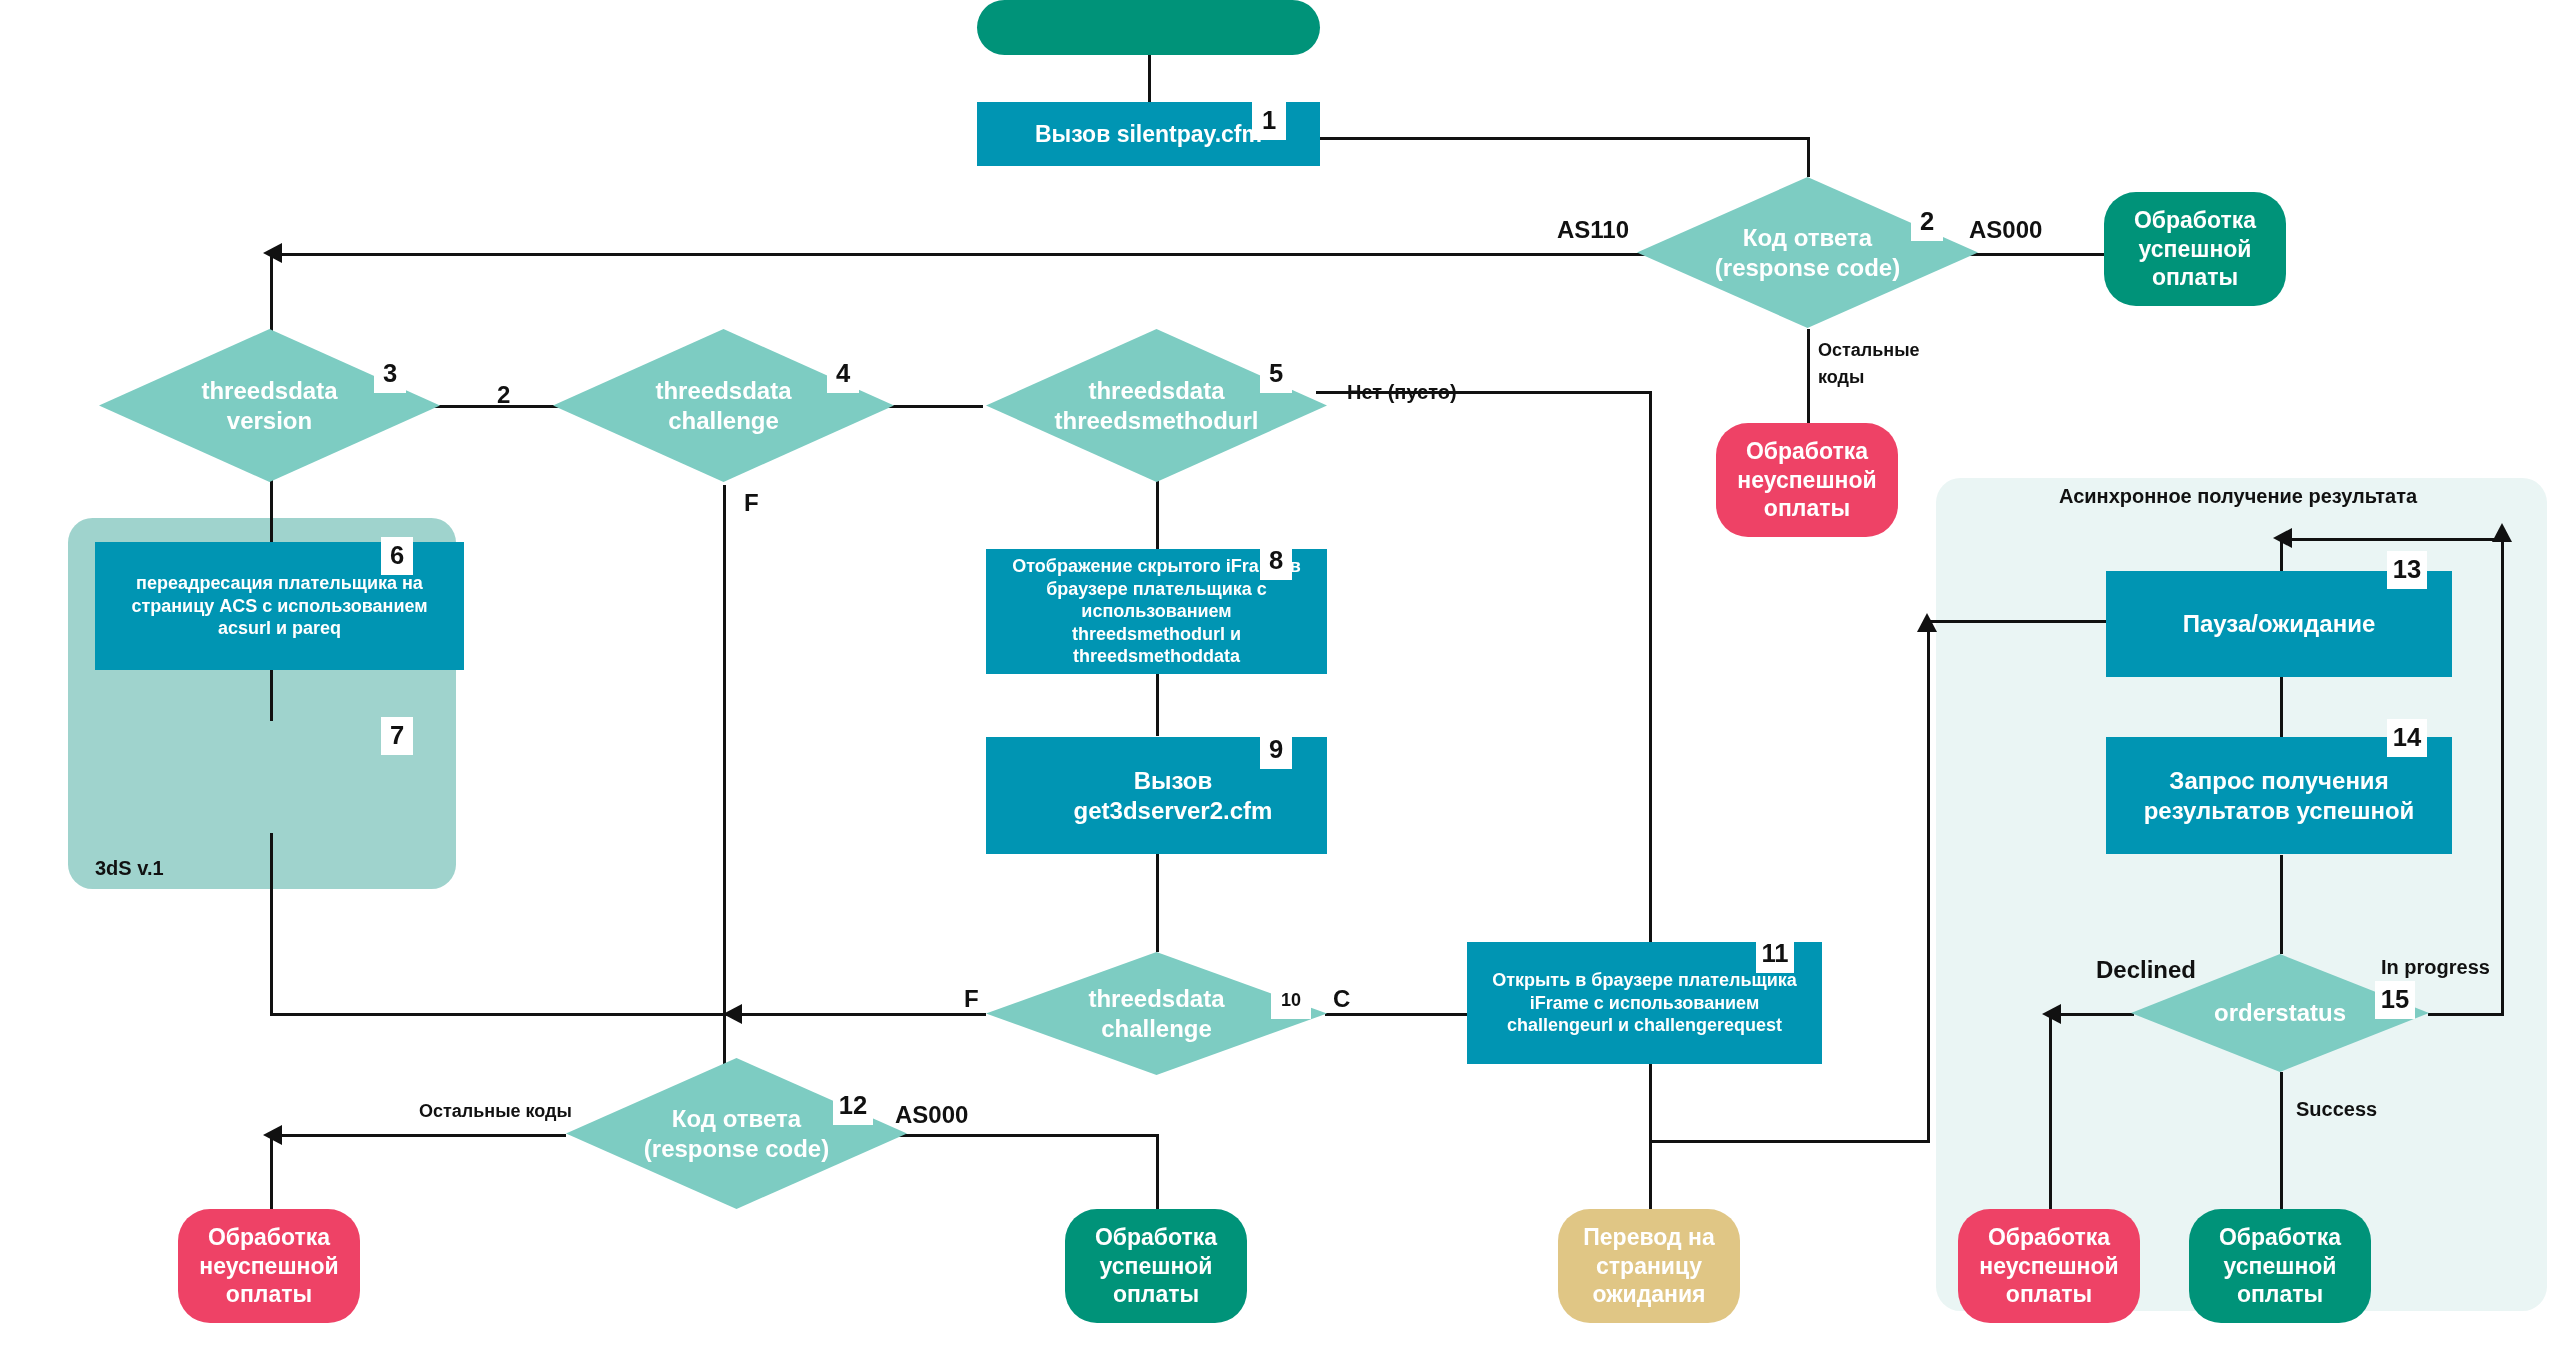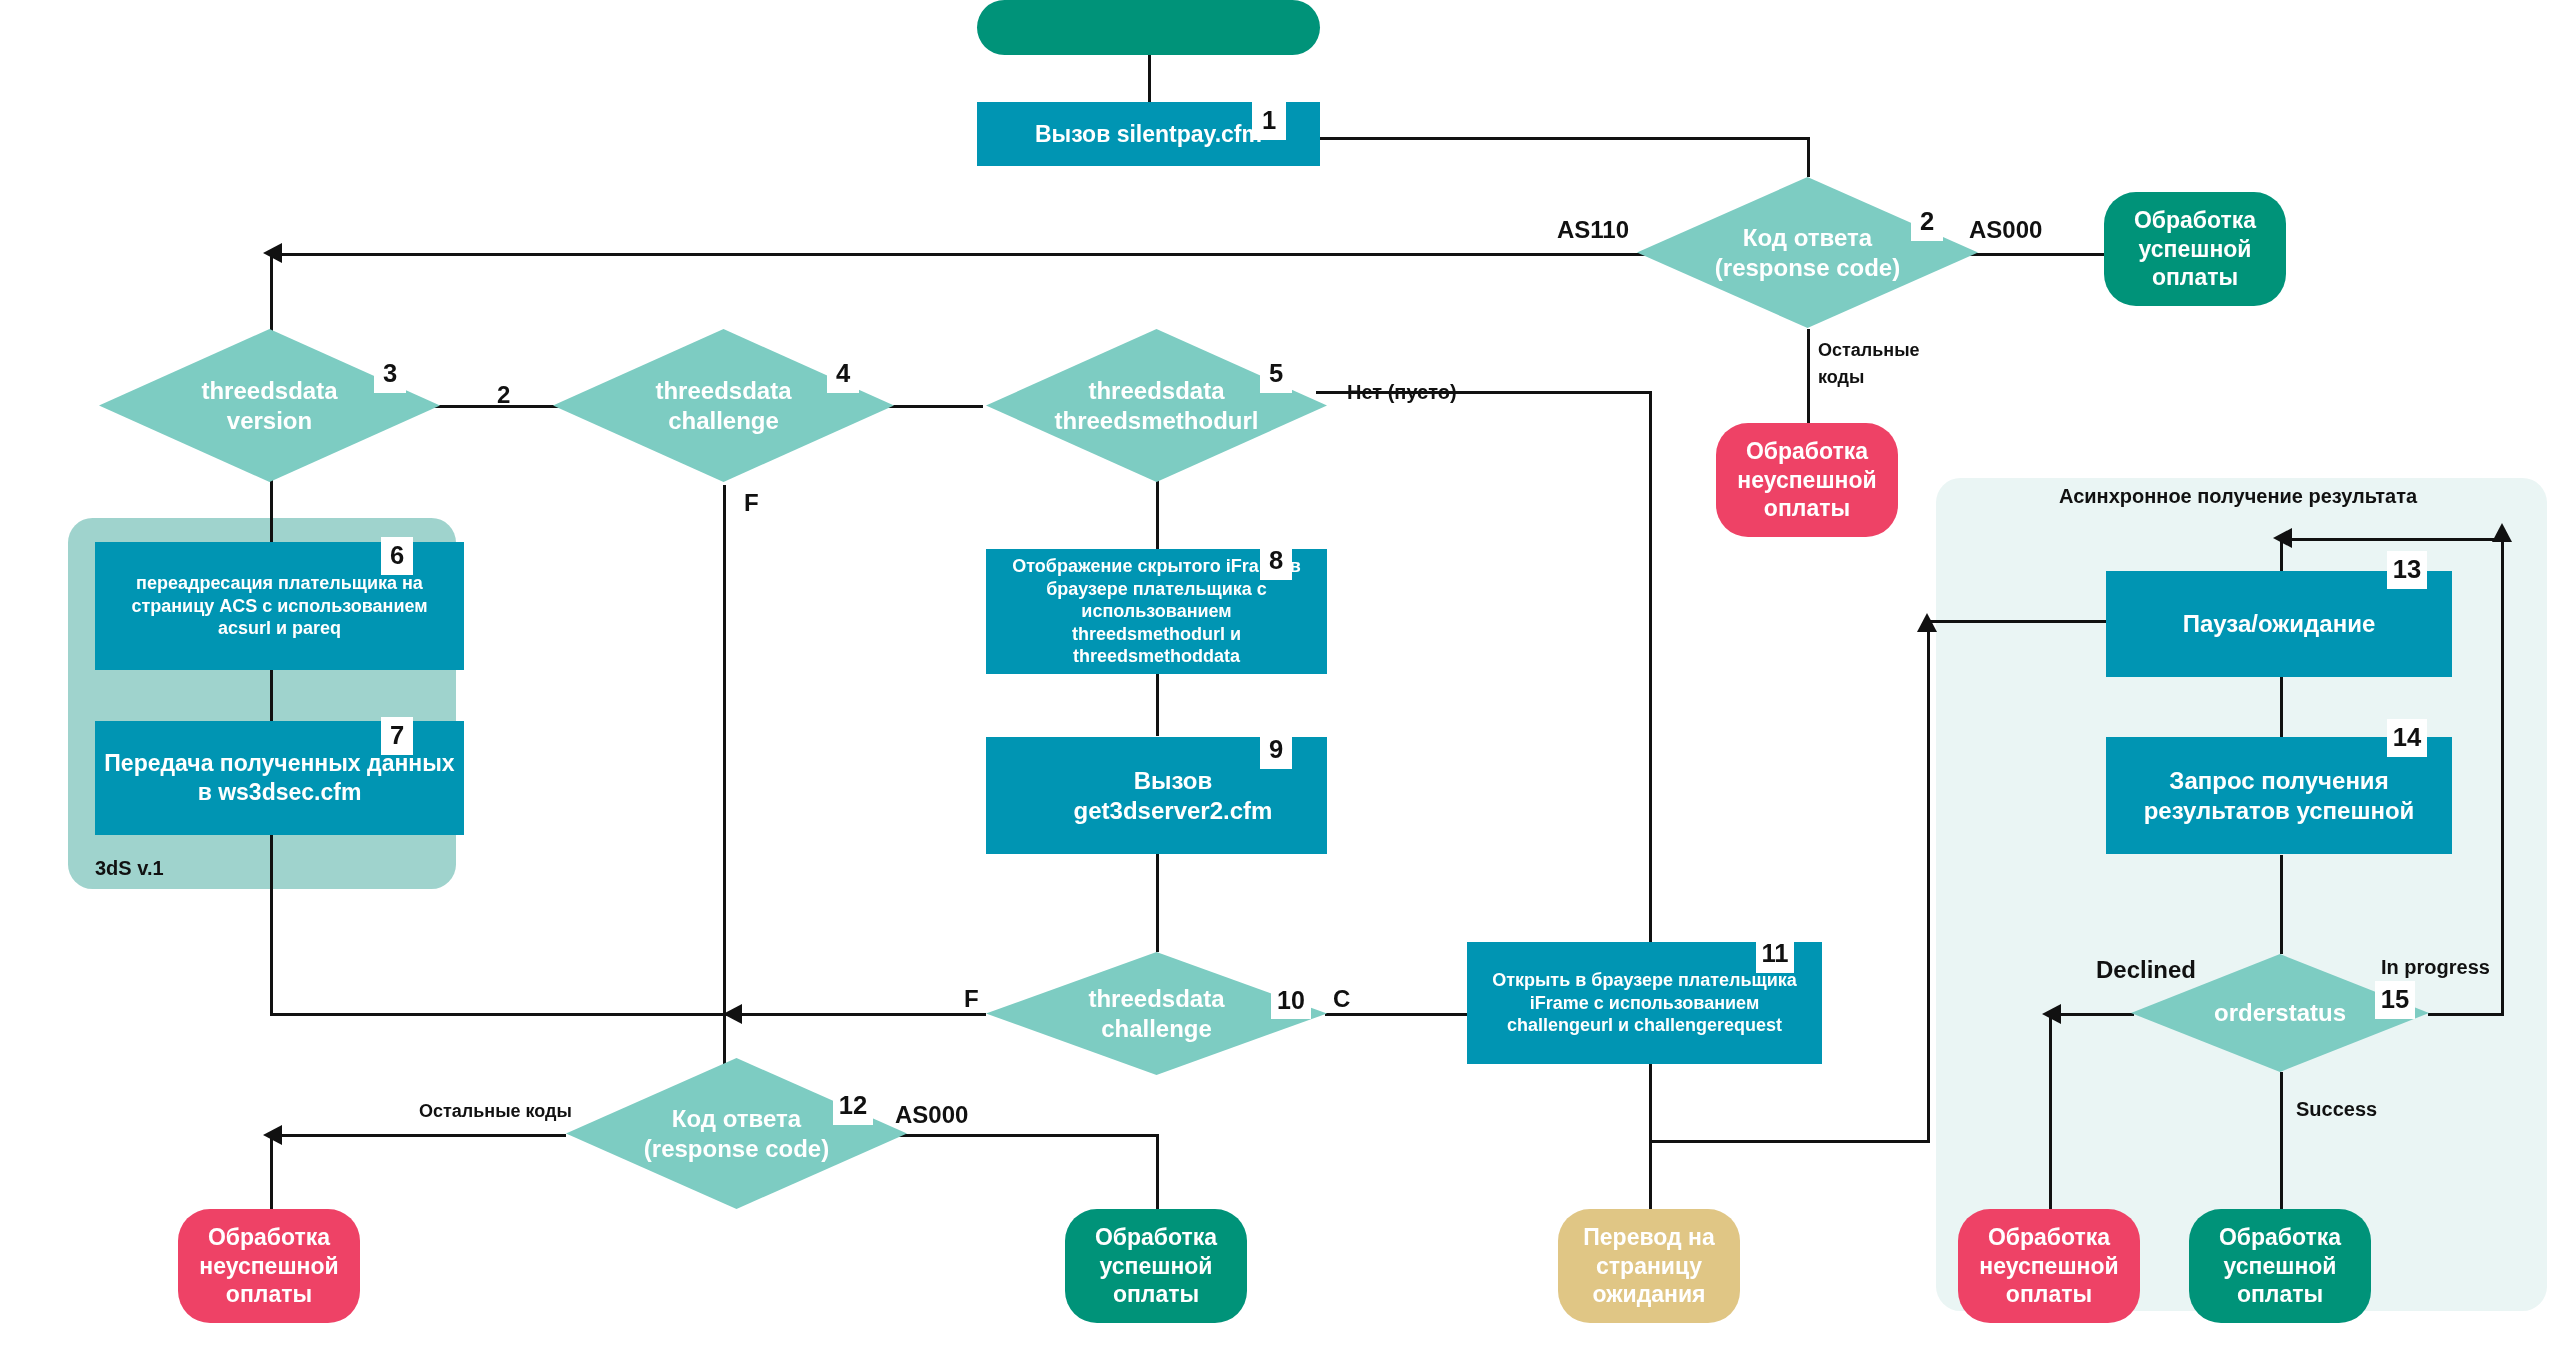--- a/index.html
+++ b/index.html
@@ -189,42 +189,39 @@
     <div class="dlabel" style="font-size:24px;white-space:pre-line;">threedsdata
 threedsmethodurl</div>
   </div>
   <div class="badge" style="left:1260px;top:355px;width:32px;height:38px;font-size:25.6px;">5</div>
 
   <div class="node rect" style="left:95px;top:542px;width:369px;height:128px;font-size:18px;padding:0 23px;">
     <span>переадресация плательщика на страницу ACS с использованием acsurl и pareq</span>
   </div>
   <div class="badge" style="left:381px;top:537px;width:32px;height:38px;font-size:25.6px;">6</div>
 
-  <div class="node rect" style="left:95px;top:721px;width:369px;height:114px;font-size:23px;">
-    <span>Передача полученных данных в ws3dsec.cfm</span>
-  </div>
   <div class="badge" style="left:381px;top:717px;width:32px;height:38px;font-size:25.6px;">7</div>
 
   <div class="node rect" style="left:986px;top:549px;width:341px;height:125px;font-size:18px;padding:0 19px;">
     <span>Отображение скрытого iFrame в браузере плательщика с использованием threedsmethodurl и threedsmethoddata</span>
   </div>
   <div class="badge" style="left:1260px;top:542px;width:32px;height:38px;font-size:25.6px;">8</div>
 
   <div class="node rect" style="left:986px;top:737px;width:341px;height:117px;font-size:24px;">
     <span style="white-space:pre-line;margin-left:33px;">Вызов
 get3dserver2.cfm</span>
   </div>
   <div class="badge" style="left:1260px;top:731px;width:32px;height:38px;font-size:25.6px;">9</div>
 
   <div class="diamond" style="left:986px;top:952px;width:341px;height:123px;">
     <div class="dshape"></div>
     <div class="dlabel" style="font-size:24px;white-space:pre-line;">threedsdata
 challenge</div>
   </div>
-  <div class="badge" style="left:1271px;top:981px;width:40px;height:38px;font-size:25px;">10</div>
+  <div class="badge" style="left:1271px;top:981px;width:40px;height:38px;font-size:18px;">10</div>
 
   <div class="node rect" style="left:1467px;top:942px;width:355px;height:122px;font-size:18px;padding:0 17px;">
     <span>Открыть в браузере плательщика iFrame  с использованием challengeurl и challengerequest</span>
   </div>
   <div class="badge" style="left:1756px;top:935px;width:38px;height:38px;font-size:25.6px;">11</div>
 
   <div class="diamond" style="left:566px;top:1058px;width:341px;height:151px;">
     <div class="dshape"></div>
     <div class="dlabel" style="font-size:24px;white-space:pre-line;">Код ответа
 (response code)</div>

